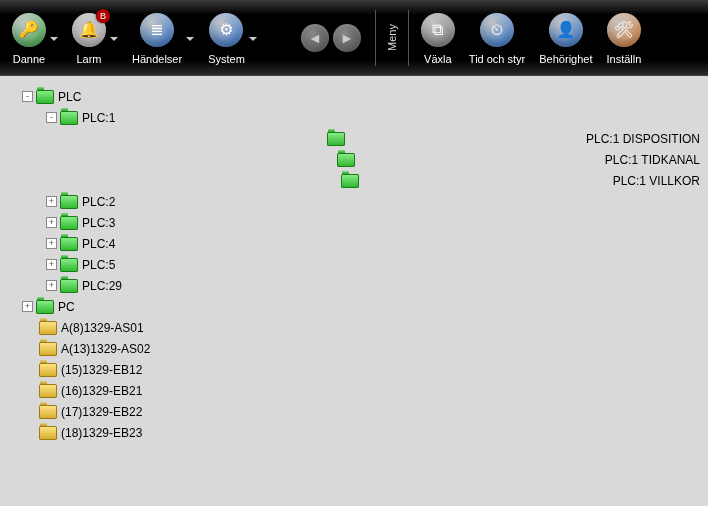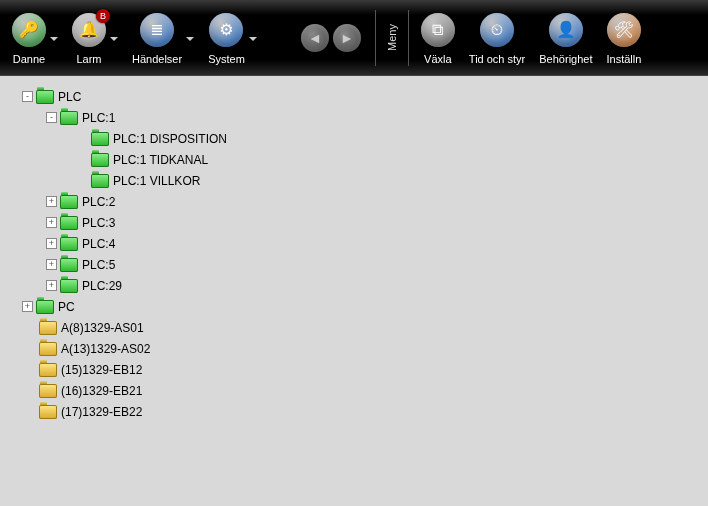--- a/index.html
+++ b/index.html
@@ -94,21 +94,21 @@
     width: 7px; height: 3px;
     border-radius: 1px 1px 0 0;
     background: inherit;
     filter: brightness(0.9);
   }
   .folder.green { background: linear-gradient(to bottom, #8ef08e, #2ab52a); box-shadow: inset 0 0 0 1px #1a7a1a; }
   .folder.yellow { background: linear-gradient(to bottom, #ffe889, #d8a92a); box-shadow: inset 0 0 0 1px #9a7a12; }
   .label { font-size: 12px; }
   .indent-1 { padding-left: 14px; }
   .indent-2 { padding-left: 38px; }
-  .indent-3 { padding-left: 66px; }
+  .indent-3 { padding-left: 66px; justify-content: space-between; }
   .nav-arrows {
     display: flex;
     gap: 4px;
     align-items: center;
     padding: 0 8px;
   }
   .nav-btn {
     width: 28px; height: 28px; border-radius: 50%;
     background: radial-gradient(circle at 40% 35%, #888, #444);
     display: flex; align-items: center; justify-content: center;
@@ -248,13 +248,18 @@
     <div class="node indent-1">
       <span class="exp blank"></span>
       <span class="folder yellow"></span>
       <span class="label">(16)1329-EB21</span>
     </div>
     <div class="node indent-1">
       <span class="exp blank"></span>
       <span class="folder yellow"></span>
       <span class="label">(17)1329-EB22</span>
     </div>
+    <div class="node indent-1">
+      <span class="exp blank"></span>
+      <span class="folder yellow"></span>
+      <span class="label">(18)1329-EB23</span>
+    </div>
   </div>
 
 </body></html>

